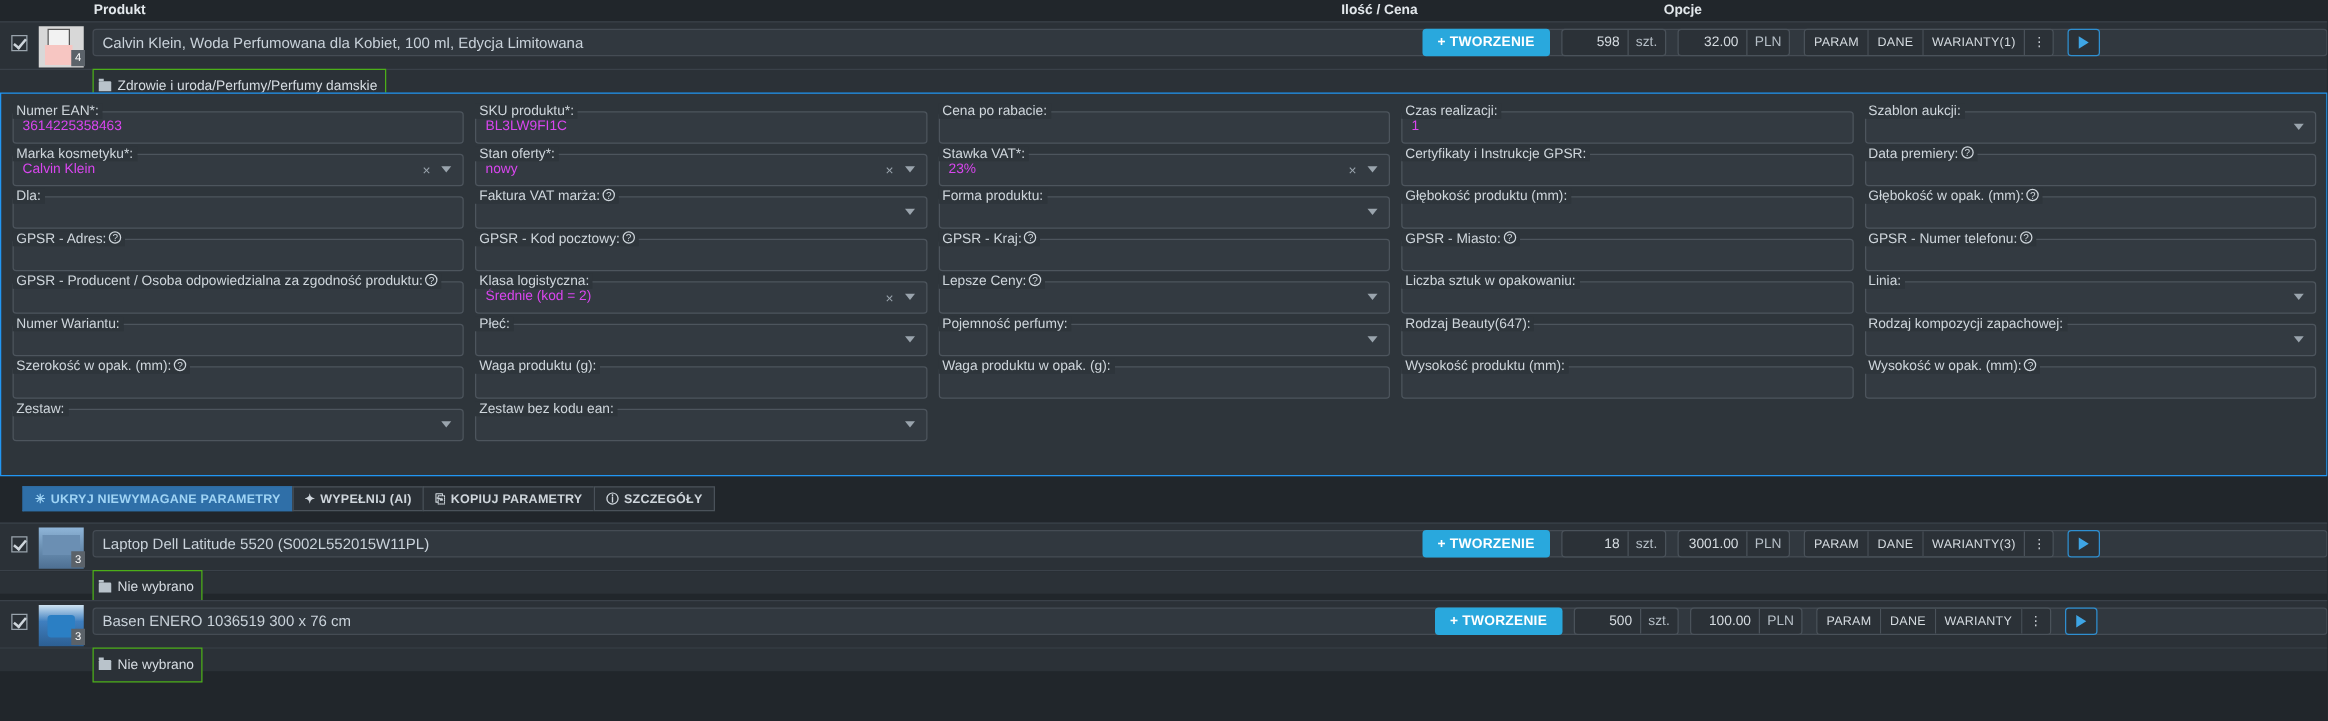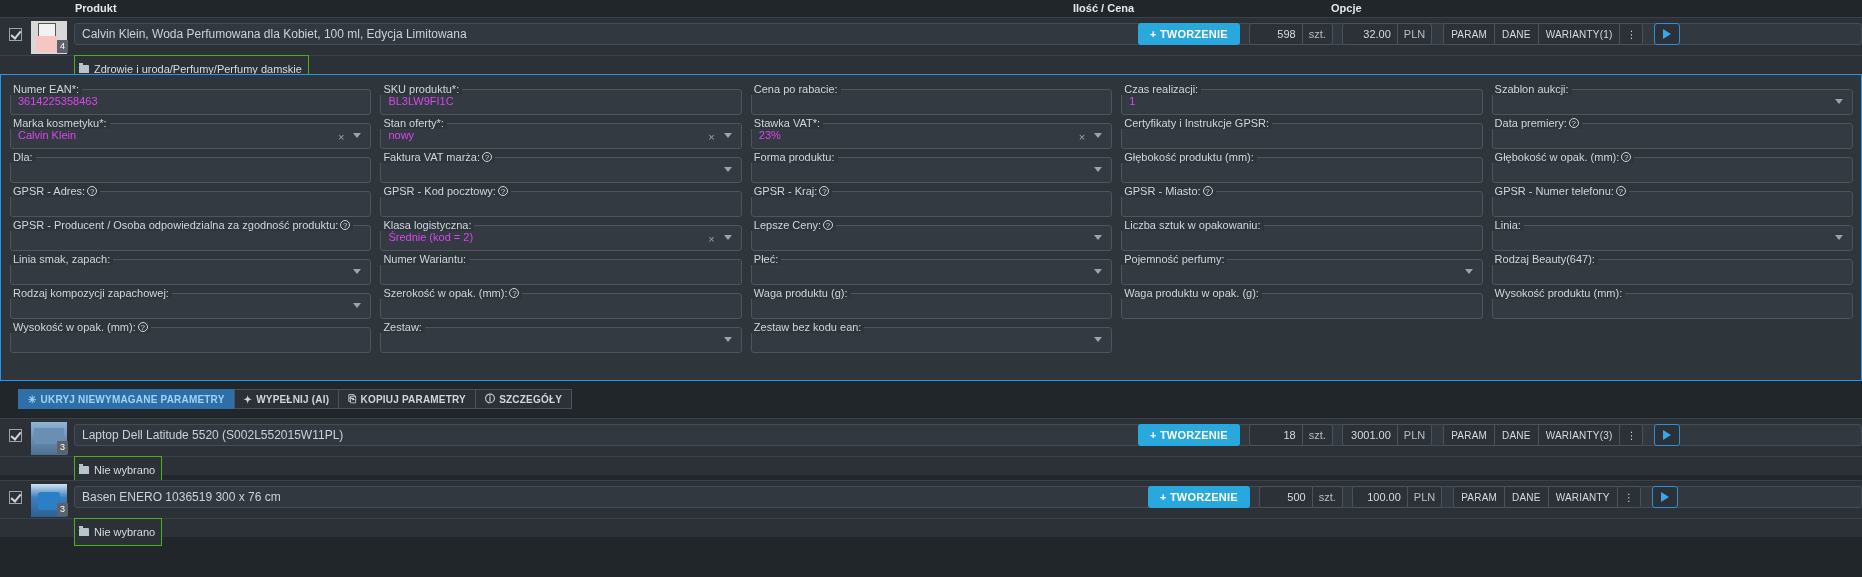--- a/index.html
+++ b/index.html
@@ -249,25 +249,20 @@
           <div class="box"></div>
           <div class="lab"><span>Liczba sztuk w opakowaniu:</span></div>
         </div>
         <div class="fld">
           <div class="box"></div>
           <div class="lab"><span>Linia:</span></div>
           <div class="car"></div>
         </div>
         <div class="fld">
           <div class="box"></div>
-          <div class="lab"><span>Linia smak, zapach:</span></div>
-          <div class="car"></div>
-        </div>
-        <div class="fld">
-          <div class="box"></div>
           <div class="lab"><span>Numer Wariantu:</span></div>
         </div>
         <div class="fld">
           <div class="box"></div>
           <div class="lab"><span>Płeć:</span></div>
           <div class="car"></div>
         </div>
         <div class="fld">
           <div class="box"></div>
           <div class="lab"><span>Pojemność perfumy:</span></div>

